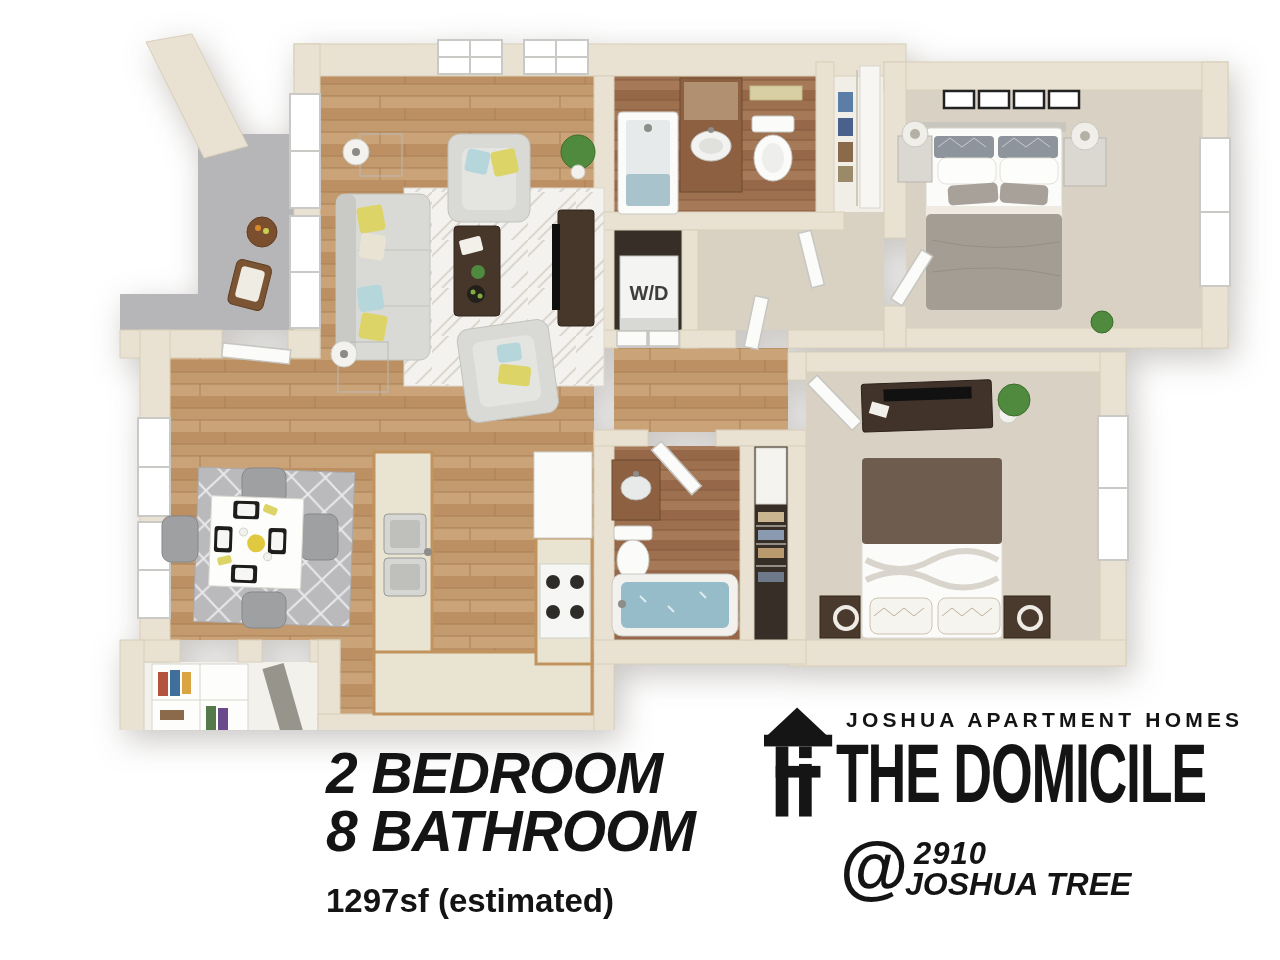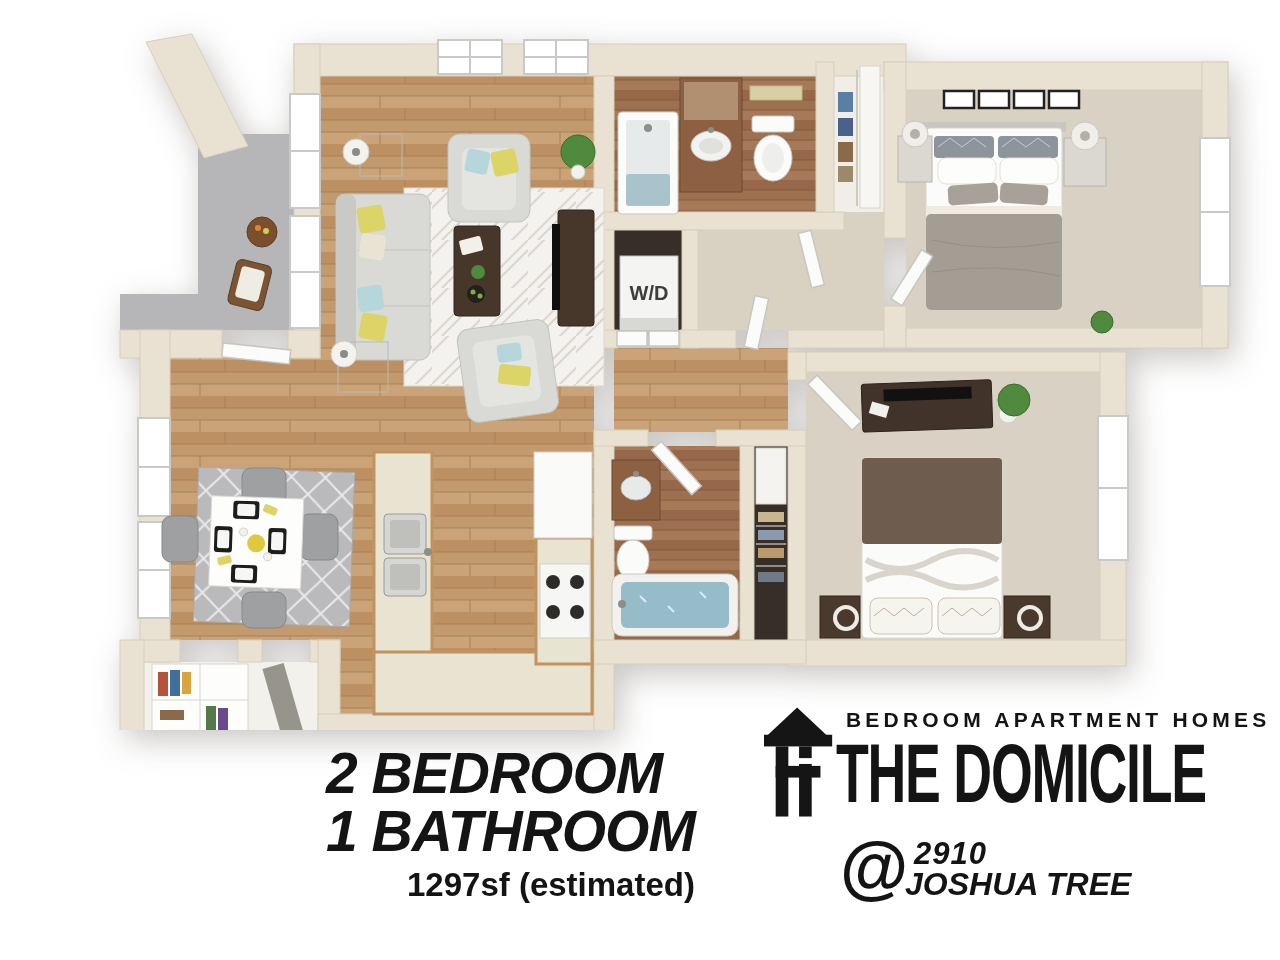--- a/index.html
+++ b/index.html
@@ -5,21 +5,21 @@
   html,body{margin:0;padding:0;background:#fff;}
   body{width:1280px;height:960px;position:relative;overflow:hidden;
        font-family:"Liberation Sans",sans-serif;color:var(--text,#141414);}
   .stage{position:absolute;inset:0;}
   .plan-svg{position:absolute;left:0;top:0;filter:drop-shadow(6px 10px 16px rgba(60,50,40,.28));}
   
   .details{position:absolute;left:326px;top:744px;line-height:1;}
   .details .line{font-size:57px;font-weight:800;font-style:italic;letter-spacing:-1px;
                  line-height:58px;color:var(--text,#141414);white-space:nowrap;}
   .details .sqft{font-size:33px;font-weight:600;font-style:normal;letter-spacing:0;
-                 margin-top:8px;color:var(--text,#141414);text-align:right;}
+                 margin-top:24px;color:var(--text,#141414);}
   
   .brand{position:absolute;left:0;top:0;width:1280px;height:960px;pointer-events:none;}
   .brand .tagline{position:absolute;left:846px;top:708px;font-size:21px;font-weight:700;
                   letter-spacing:4.2px;white-space:nowrap;color:var(--text,#141414);}
   .brand .name{position:absolute;left:836px;top:734px;font-size:84px;font-weight:700;
                letter-spacing:-2px;line-height:78px;white-space:nowrap;color:var(--text,#141414);
                transform:scale(0.64,1.0);transform-origin:left top;}
   .brand .at{position:absolute;left:840px;top:832px;font-size:70px;font-weight:700;
              line-height:70px;color:var(--text,#141414);}
   .brand .addr-num{position:absolute;left:914px;top:836px;font-size:31px;font-style:italic;
@@ -412,35 +412,35 @@
     <rect x="890" y="244" width="13" height="58" transform="rotate(32 896 302)"></rect>
     <rect x="650" y="446" width="13" height="60" transform="rotate(-42 656 446)"></rect>
     <rect x="806" y="380" width="13" height="64" transform="rotate(-44 812 380)"></rect>
     <rect x="617" y="331" width="30" height="15"></rect>
     <rect x="649" y="331" width="30" height="15"></rect>
   </g>
 </svg>
 
 <div class="details">
   <div class="line">2 BEDROOM</div>
-  <div class="line">1 BATHROOM</div>
+  <div class="line">8 BATHROOM</div>
   <div class="sqft">1297sf (estimated)</div>
 </div>
 
 <div class="brand">
   <svg class="logo" width="74" height="112" viewBox="0 0 76 112">
     <g fill="#151515">
       <polygon points="34,0 2,30 66,30"></polygon>
       <rect x="0" y="28" width="70" height="12"></rect>
       <rect x="12" y="40" width="13" height="72"></rect>
       <rect x="36" y="40" width="13" height="12"></rect>
       <rect x="36" y="58" width="13" height="54"></rect>
       <rect x="12" y="60" width="46" height="12"></rect>
     </g>
   </svg>
-  <div class="tagline">BEDROOM APARTMENT HOMES</div>
+  <div class="tagline">JOSHUA APARTMENT HOMES</div>
   <div class="name">THE DOMICILE</div>
   <div class="at">@</div>
   <div class="addr-num">2910</div>
   <div class="addr-street">JOSHUA TREE</div>
 </div>
 
 </div>
 
 </body></html>

